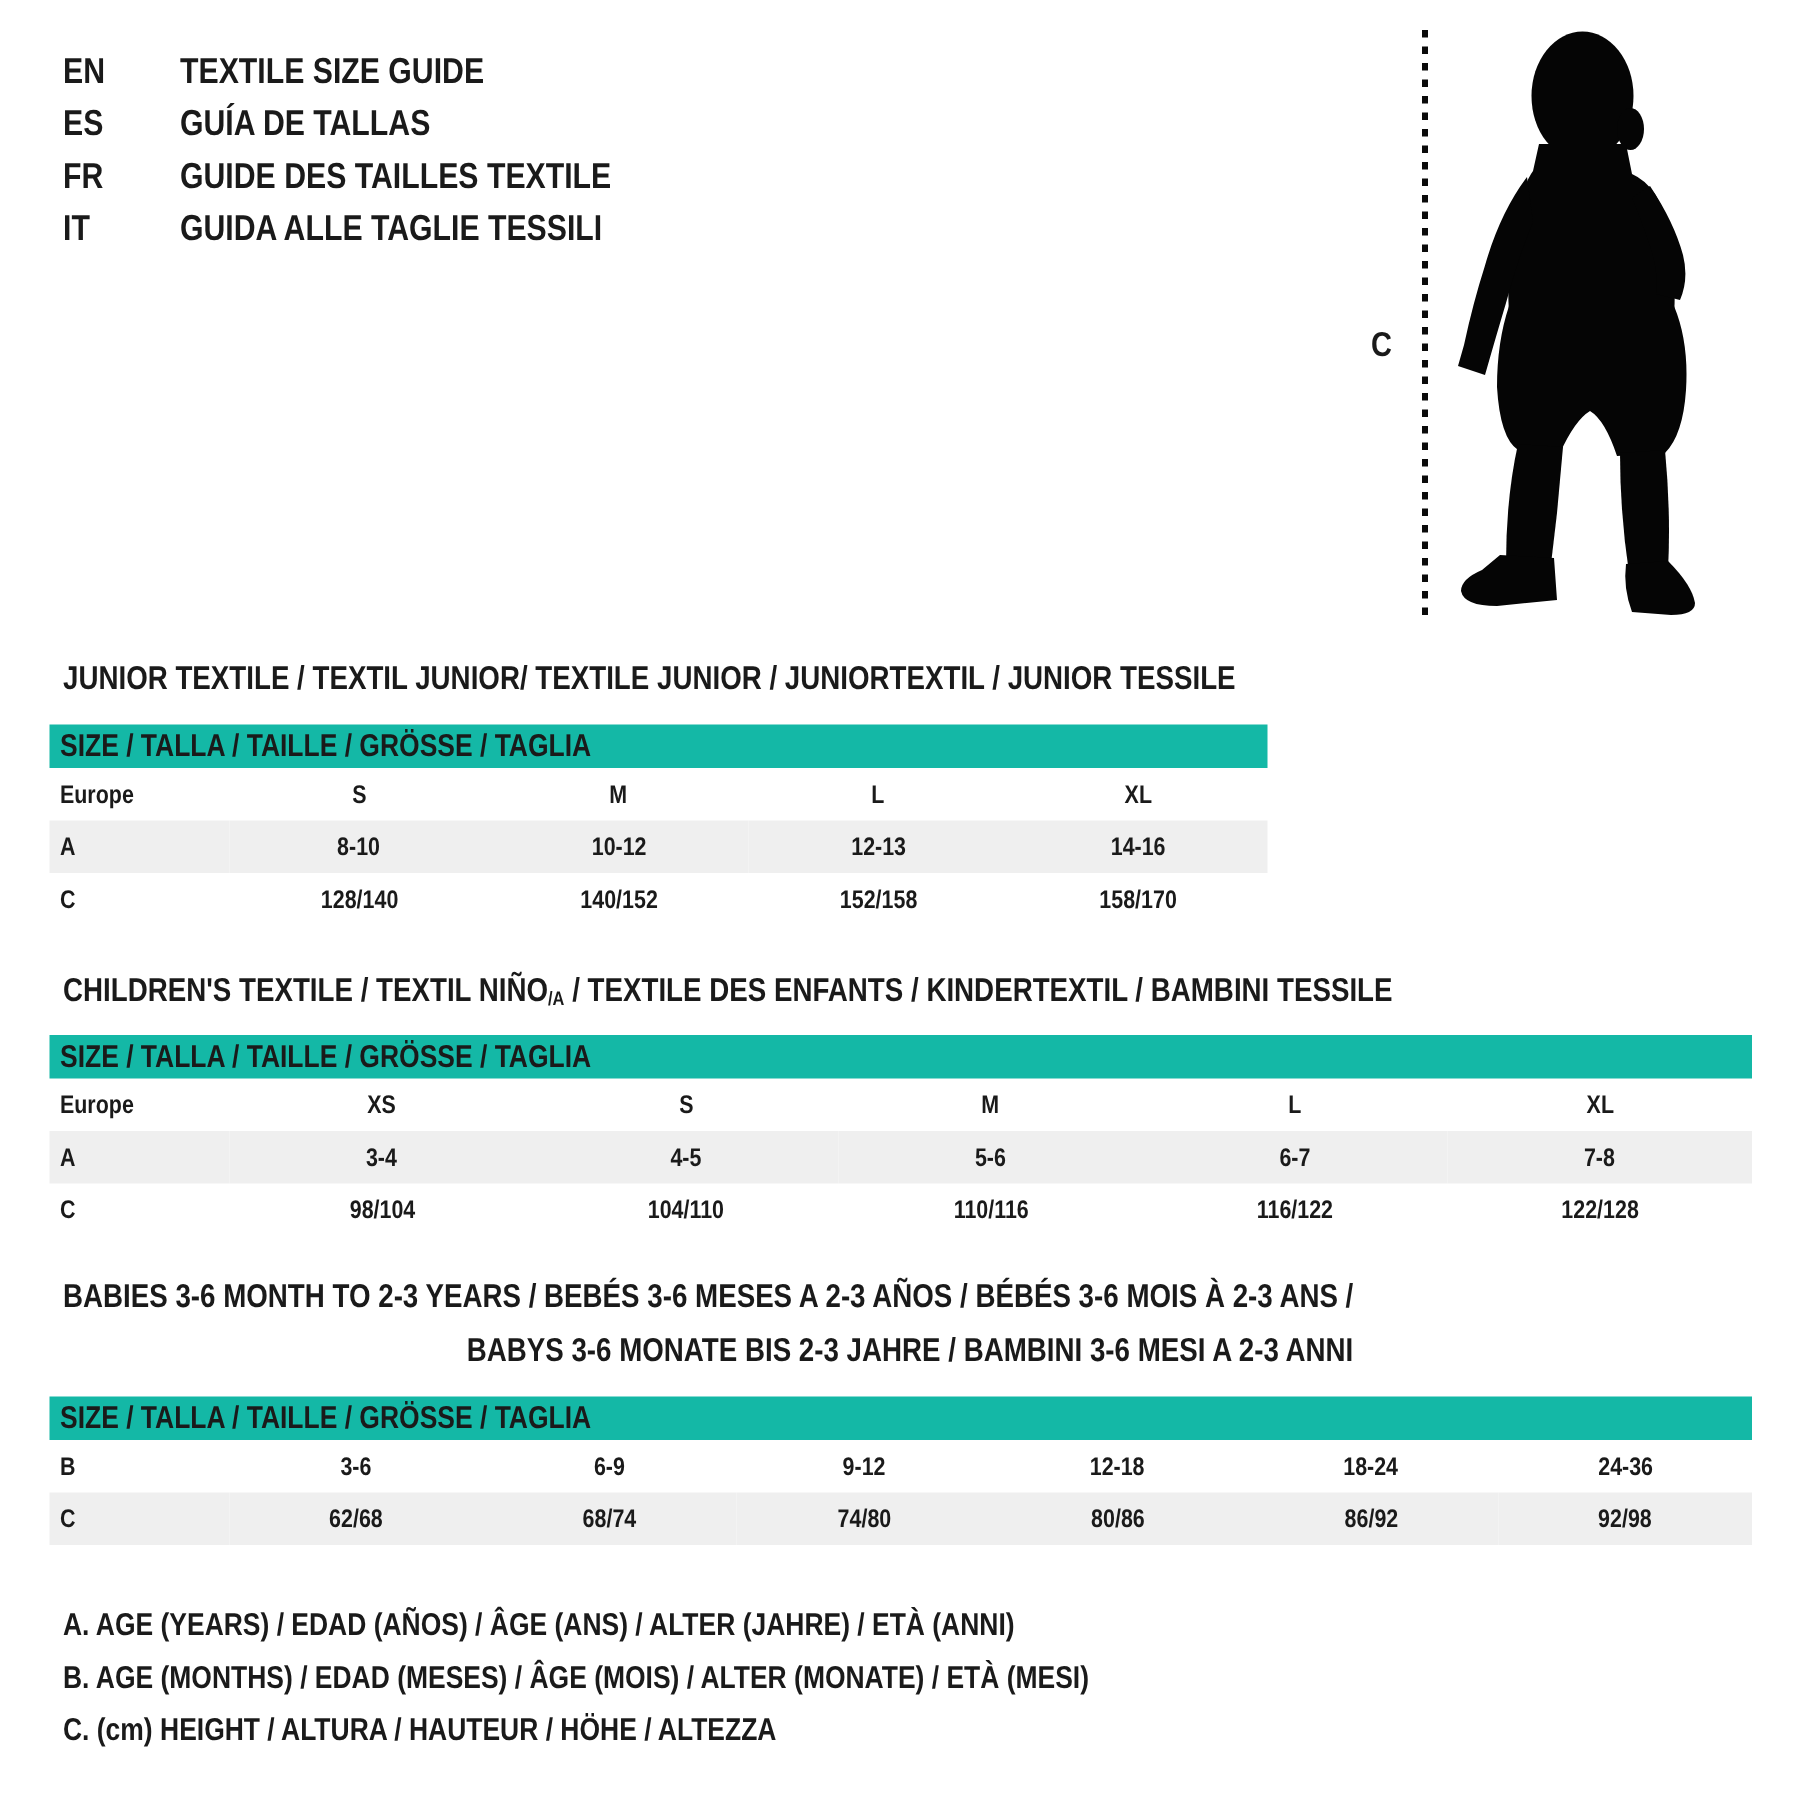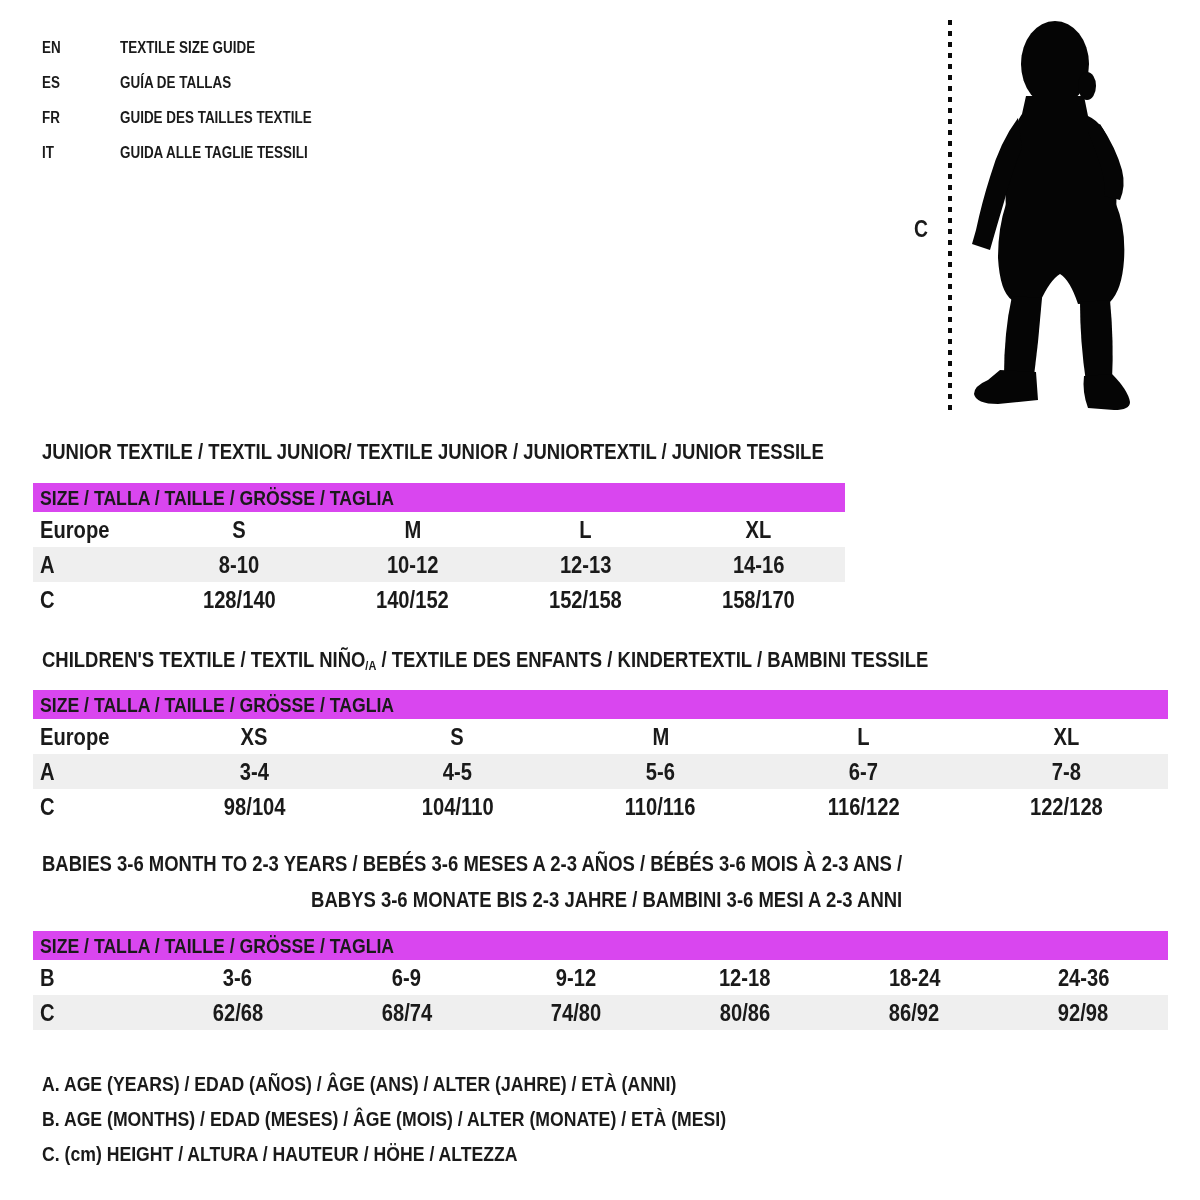--- a/index.html
+++ b/index.html
@@ -14,44 +14,44 @@
   }
   .page { position: absolute; inset: 0; }
 
   
   .cond   { display: inline-block; white-space: nowrap; transform: scaleX(0.84); }
   .cond-l { transform-origin: 0 50%; }
   .cond-c { transform-origin: 50% 50%; }
 
   
   .lang-block { position: absolute; left: 42px; top: 30px; }
-  .lang-row   { display: flex; height: 35px; line-height: 35px; font-size: 16px; }
+  .lang-row   { display: flex; height: 35px; line-height: 35px; font-size: 24px; }
   .lang-code  { width: 78px; }
   .lang-title { flex: 1; }
 
   
   .figure { position: absolute; left: 900px; top: 12px; width: 250px; height: 412px; }
   .figure svg { display: block; }
   .figure-label { position: absolute; left: 14px; top: 204px; font-size: 23px; }
 
   
   .sec-heading { position: absolute; left: 42px; font-size: 22px; line-height: 36px; text-align: right; }
   .sub { font-size: 13px; vertical-align: -3px; letter-spacing: 0; }
 
   
   table { border-collapse: collapse; table-layout: fixed; position: absolute; left: 33px; }
   th.bar {
-    background: #d946ef;
+    background: #14b8a6;
     height: 29px;
     text-align: left;
     padding: 0 0 0 7px;
     font-size: 21px;
     font-weight: bold;
   }
-  td { height: 35px; font-size: 24px; text-align: center; padding: 0; font-weight: bold; }
+  td { height: 35px; font-size: 17px; text-align: center; padding: 0; font-weight: bold; }
   td.rowlabel { text-align: left; padding-left: 7px; }
   tbody tr:nth-child(even) { background: #efefef; }
 
   .tbl-junior   { top: 483px; width: 812px; }
   .tbl-children { top: 690px; width: 1135px; }
   .tbl-babies   { top: 931px; width: 1135px; }
 
   .h-junior   { top: 434px; }
   .h-children { top: 642px; }
   .h-babies   { top: 846px; }

